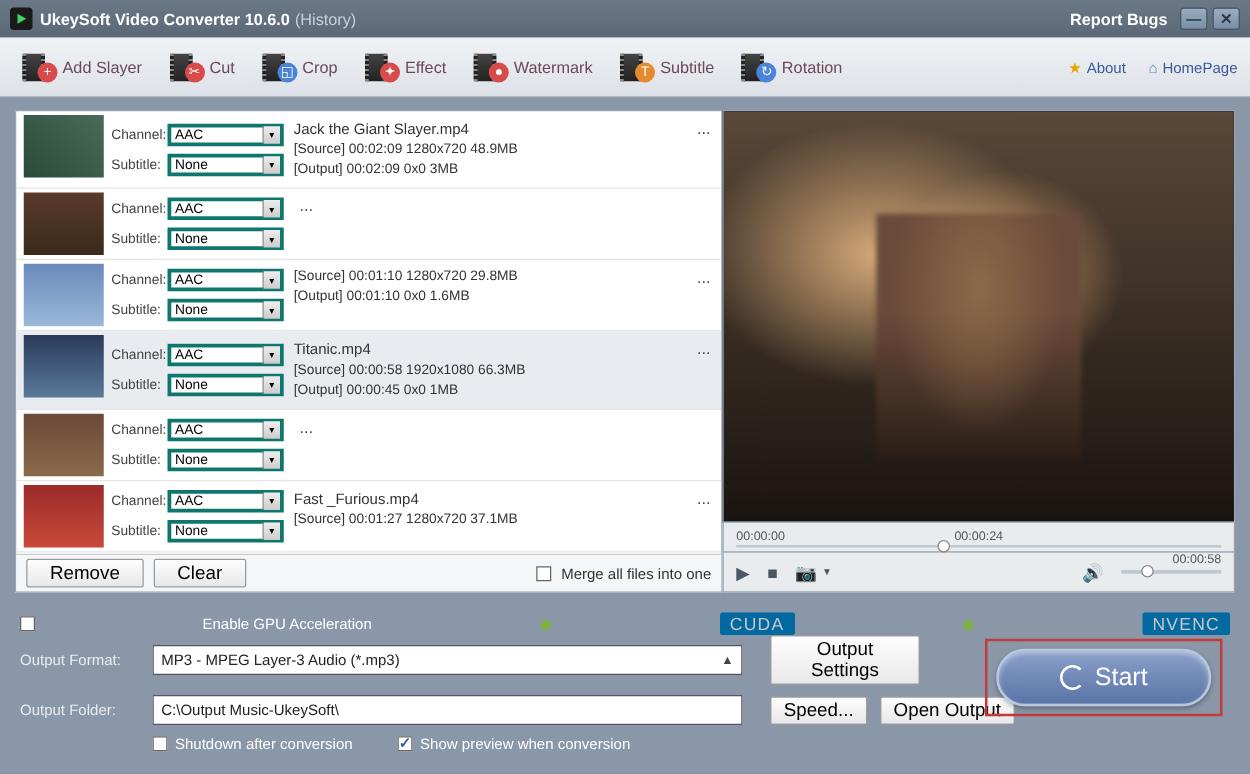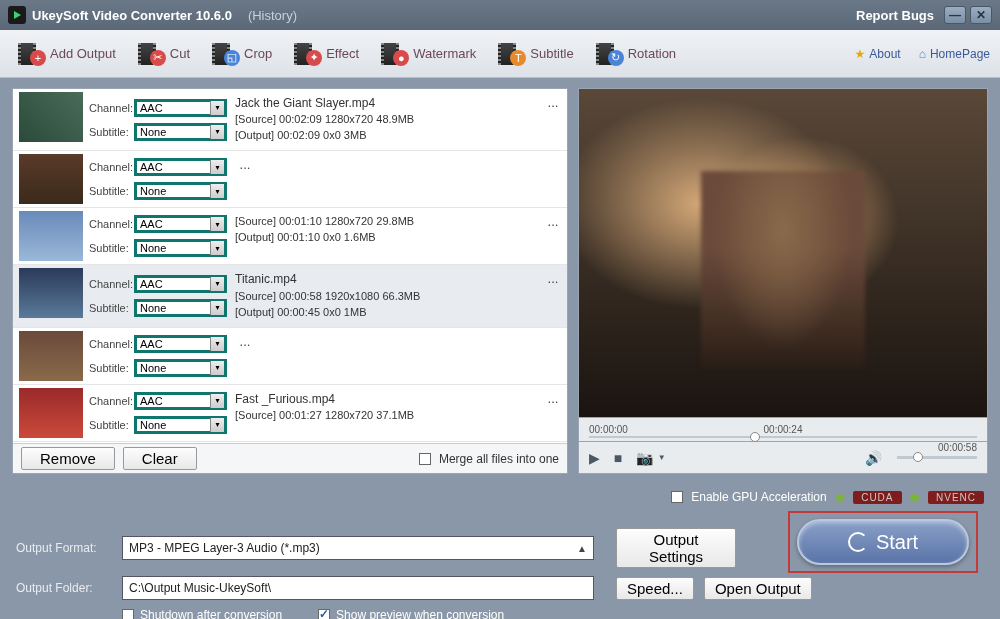--- a/index.html
+++ b/index.html
@@ -2,38 +2,38 @@
 <html><head>
 <meta charset="utf-8">
 <style>
 * { margin: 0; padding: 0; box-sizing: border-box; font-family: "Segoe UI", Tahoma, sans-serif; }
 body { width: 1000px; height: 619px; background: #8a97a8; overflow: hidden; }
 
 .titlebar { height: 30px; background: linear-gradient(#6a7888, #5a6878); display: flex; align-items: center; padding: 0 8px; color: #fff; font-size: 13px; }
 .titlebar .logo { width: 18px; height: 18px; background: #1a1a1a; border-radius: 3px; margin-right: 6px; display: flex; align-items: center; justify-content: center; }
 .titlebar .logo svg { width: 10px; height: 10px; }
 .titlebar .title { font-weight: bold; }
-.titlebar .history { color: #c8d0da; margin-left: 16px; }
+.titlebar .history { color: #c8d0da; margin-left: 4px; }
 .titlebar .spacer { flex: 1; }
 .titlebar .report { color: #fff; font-weight: bold; cursor: pointer; margin-right: 10px; }
 .winbtns { display: flex; gap: 4px; }
 .winbtn { width: 22px; height: 18px; background: linear-gradient(#9aadc2,#7a8fa5); border: 1px solid #4a5866; border-radius: 3px; display: flex; align-items: center; justify-content: center; color: #2a3540; cursor: pointer; font-size: 12px; font-weight: bold; }
 
 .toolbar { height: 48px; background: linear-gradient(#f0f2f5,#dde2e8); display: flex; align-items: center; padding: 0 10px; gap: 6px; border-bottom: 1px solid #b5bec9; }
 .tbbtn { display: flex; align-items: center; gap: 4px; padding: 4px 8px; cursor: pointer; color: #6a4858; font-size: 13px; border-radius: 3px; }
 .tb-film { width: 18px; height: 22px; background: linear-gradient(#444,#222); border-radius: 2px; position: relative; }
 .tb-film::before, .tb-film::after { content: ""; position: absolute; width: 3px; top: 0; bottom: 0; background: repeating-linear-gradient(#888 0 2px, #222 2px 4px); }
 .tb-film::before { left: 0; } .tb-film::after { right: 0; }
 .tb-circle { width: 16px; height: 16px; border-radius: 50%; display: flex; align-items: center; justify-content: center; color: #fff; font-size: 11px; margin-left: -10px; margin-top: 8px; z-index: 2; position: relative; }
 .red-c { background: #d94a4a; } .blue-c { background: #4a84d9; } .orange-c { background: #e68a2e; }
 .toolbar .spacer { flex: 1; }
 .rlink { display: flex; align-items: center; gap: 4px; color: #3a5a9a; font-size: 12px; cursor: pointer; margin-left: 12px; }
 .rlink .star { color: #e6a800; } .rlink .home { color: #4a84d9; }
 
-.main { display: flex; padding: 10px 12px; gap: 10px; height: 406px; background: #8a97a8; }
+.main { display: flex; padding: 10px 12px; gap: 0; height: 406px; background: #8a97a8; }
 .left { flex: 1; background: #fff; border: 1px solid #99a5b3; display: flex; flex-direction: column; }
 .filelist { flex: 1; overflow-y: scroll; overflow-x: hidden; }
 .frow { display: flex; border-bottom: 1px solid #e5e5e5; min-height: 56px; }
 .frow.sel { background: #e8ecf0; }
 .thumb { width: 64px; height: 50px; margin: 3px 6px 3px 6px; background: #3a3a3a; flex-shrink: 0; }
 .t1 { background: linear-gradient(45deg,#2a4a3a,#4a6a5a); }
 .t2 { background: linear-gradient(#5a3a2a,#3a2a1a); }
 .t3 { background: linear-gradient(#6a8aba,#9ab8d8); }
 .t4 { background: linear-gradient(#2a3a5a,#5a7a9a); }
 .t5 { background: linear-gradient(#6a4a3a,#8a6a4a); }
@@ -65,22 +65,22 @@
 .timebar .tl { position: absolute; left: 10px; } .timebar .tc { position: absolute; left: 50%; transform: translateX(-50%); } .timebar .tr { position: absolute; right: 10px; margin-top: 35px; }
 .slider-line { position: absolute; left: 10px; right: 10px; bottom: 3px; height: 2px; background: #c0c8d0; }
 .slider-knob { position: absolute; bottom: -1px; left: 42%; width: 10px; height: 10px; background: #fff; border: 1px solid #888; border-radius: 50%; cursor: pointer; }
 .controls { height: 32px; background: #e8ecef; border: 1px solid #99a5b3; border-top: none; display: flex; align-items: center; padding: 0 10px; gap: 14px; }
 .ctrl-ico { cursor: pointer; color: #4a5866; font-size: 14px; }
 .controls .spacer { flex: 1; }
 .vol-line { width: 80px; height: 3px; background: #c0c8d0; position: relative; }
 .vol-knob { position: absolute; top: -4px; left: 20%; width: 10px; height: 10px; background: #fff; border: 1px solid #888; border-radius: 50%; cursor: pointer; }
 
 .bottom { padding: 6px 16px 10px; background: #8a97a8; color: #fff; font-size: 12px; }
-.gpu-row { display: flex; justify-content: flex-end; align-items: center; gap: 8px; margin-bottom: 24px; }
-.badge { padding: 1px 8px; background: #7f1d1d; color: #c8c8c8; border-radius: 2px; font-size: 10px; letter-spacing: 1px; }
+.gpu-row { display: flex; justify-content: space-between; align-items: center; gap: 8px; margin-bottom: 0; }
+.badge { padding: 1px 8px; background: #0369a1; color: #c8c8c8; border-radius: 2px; font-size: 14px; letter-spacing: 1px; }
 .form-row { display: flex; align-items: center; gap: 10px; margin-bottom: 8px; }
 .form-row label { width: 96px; color: #e8ecf0; }
 .combo { width: 472px; height: 24px; background: #fff; color: #222; border: 1px solid #556; display: flex; align-items: center; padding: 0 6px; justify-content: space-between; cursor: pointer; font-size: 12px; }
 .combo .carr { font-size: 10px; color: #444; }
 .start-wrap { position: absolute; right: 22px; bottom: 46px; width: 190px; height: 62px; border: 2px solid #c43a3a; display: flex; align-items: center; justify-content: center; }
 .start-btn { width: 172px; height: 46px; border-radius: 23px; background: linear-gradient(#8aa0c8,#5a74a8); border: 2px solid #b8c8e0; display: flex; align-items: center; justify-content: center; gap: 8px; color: #fff; font-size: 20px; cursor: pointer; box-shadow: inset 0 2px 4px rgba(255,255,255,.4), 0 2px 4px rgba(0,0,0,.3); }
 .start-btn .ref { width: 20px; height: 20px; border: 2px solid #fff; border-right-color: transparent; border-radius: 50%; position: relative; }
 .chk-row { display: flex; align-items: center; gap: 6px; margin-left: 106px; }
 .chk-row .gap { width: 24px; }
 
@@ -105,21 +105,21 @@
   <div class="winbtns">
     <div class="winbtn">—</div>
     <div class="winbtn">✕</div>
   </div>
 </div>
 
 <div class="toolbar">
   <div class="tbbtn">
       <div class="tb-film"></div>
       <div class="tb-circle red-c">+</div>
-      <span>Add Output</span>
+      <span>Add Slayer</span>
     </div>
   <div class="tbbtn">
       <div class="tb-film"></div>
       <div class="tb-circle red-c">✂</div>
       <span>Cut</span>
     </div>
   <div class="tbbtn">
       <div class="tb-film"></div>
       <div class="tb-circle blue-c">◱</div>
       <span>Crop</span>

